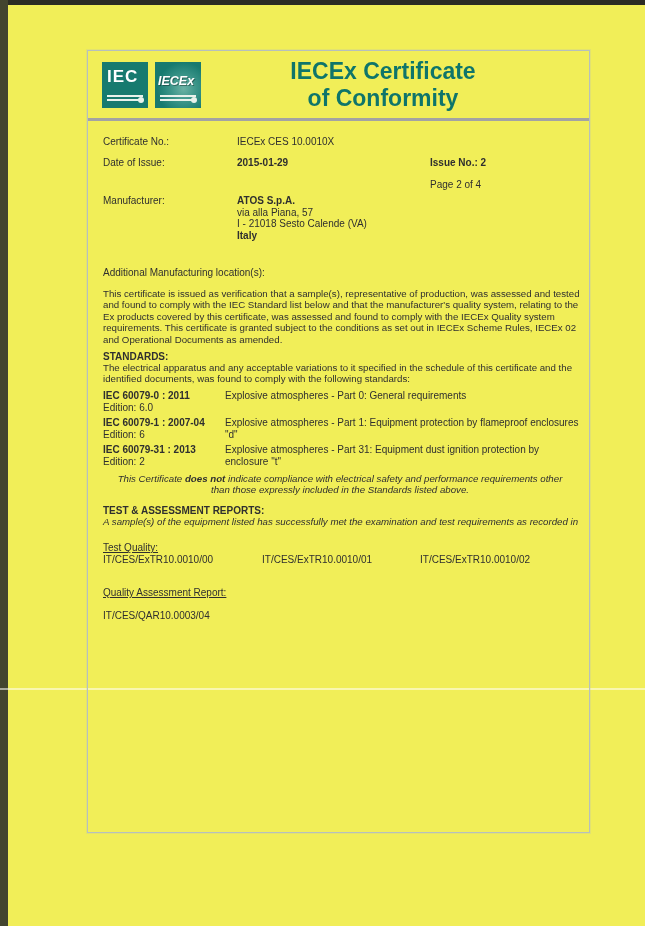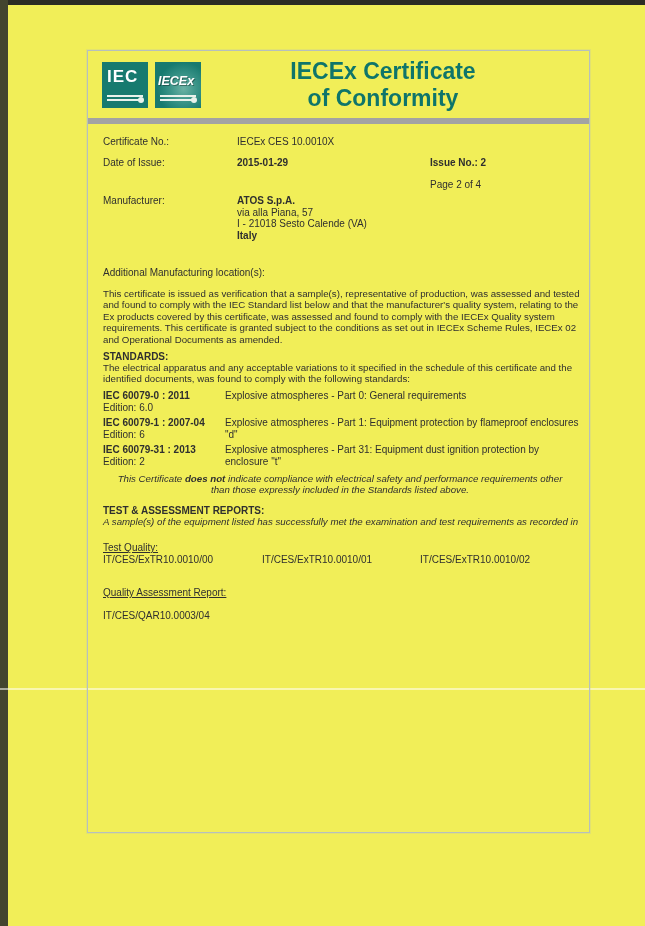--- a/index.html
+++ b/index.html
@@ -16,21 +16,21 @@
 
   
   .cert{
     position:absolute;left:87px;top:50px;width:501px;height:781px;
     border:1px solid #b6c0bd;
     box-shadow:0 0 0 1px rgba(182,192,189,.25);
   }
   .cert > div{position:absolute;}
 
   
-  .hdr{left:0;top:0;width:100%;height:67px;border-bottom:6px solid #a3a3a3;display:flex;align-items:center;}
+  .hdr{left:0;top:0;width:100%;height:67px;border-bottom:3px solid #a3a3a3;display:flex;align-items:center;}
   .logos{display:flex;gap:7px;margin-left:14px;}
   .logo{width:46px;height:46px;background:#177a6f;position:relative;box-sizing:border-box;overflow:hidden;}
   .logo-iec .logo-text{display:block;color:#fff;font-weight:bold;font-size:17px;letter-spacing:1px;margin:5px 0 0 5px;}
   .logo-iecex{background:radial-gradient(circle at 62% 58%, #6cb2a4 0%, #3d968a 32%, #177a6f 68%);}
   .logo-iecex .logo-text{display:block;color:#fff;font-weight:bold;font-style:italic;font-size:12.5px;margin:12px 0 16px 3px;text-shadow:1px 1px 0 rgba(0,0,0,.35);}
   .bars{position:absolute;left:5px;right:5px;bottom:7px;}
   .bars .b{height:2px;background:#e9f2ec;margin-top:2px;}
   .bars .dot{position:absolute;right:-1px;bottom:-2px;width:6px;height:6px;border-radius:50%;background:#e9f2ec;}
   .title{flex:1;text-align:center;color:#0f756a;font-weight:bold;font-size:23px;line-height:27px;padding-right:24px;}
 

